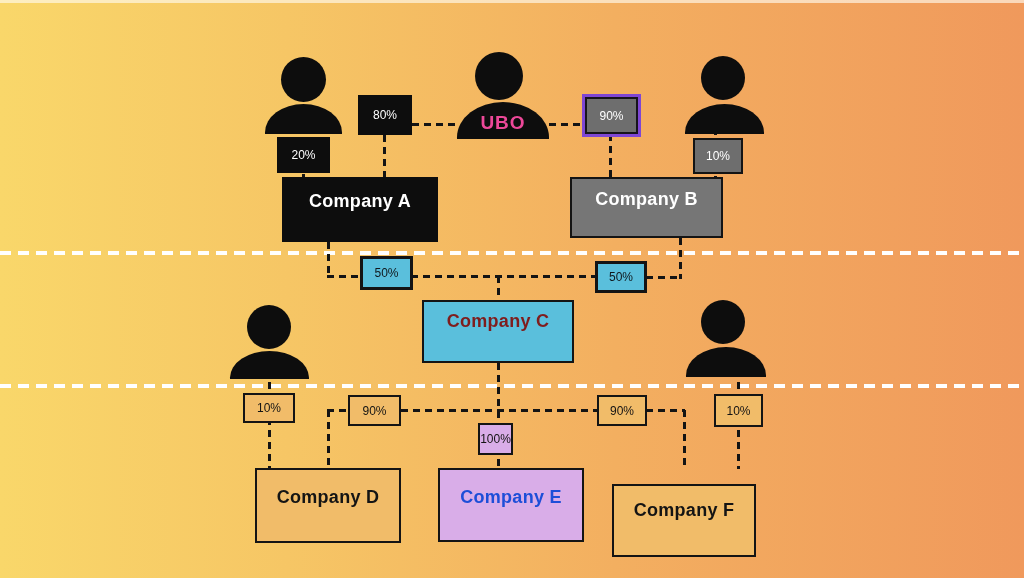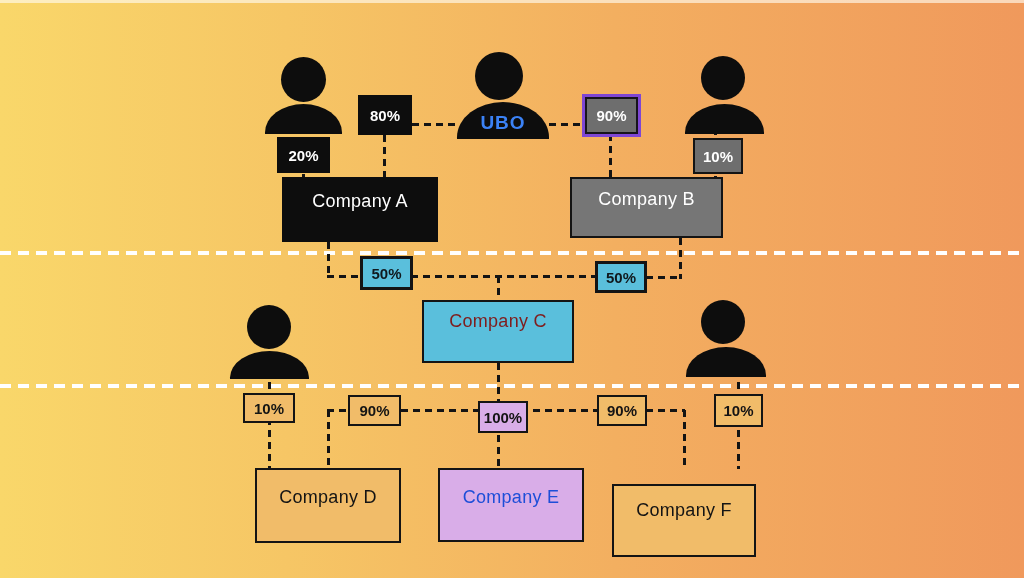--- a/index.html
+++ b/index.html
@@ -18,36 +18,36 @@
   .vline { position:absolute; width:3px; z-index:2;
     background:repeating-linear-gradient(180deg,#141414 0 7px,transparent 7px 12px); }
   .hline { position:absolute; height:3px; z-index:2;
     background:repeating-linear-gradient(90deg,#141414 0 7px,transparent 7px 12px); }
 
   
   .head { position:absolute; background:#0d0d0d; border-radius:50%; z-index:3; }
   .torso { position:absolute; background:#0d0d0d; z-index:3;
     border-radius:50% 50% 0 0 / 95% 95% 0 0;
     display:flex; align-items:center; justify-content:center; }
-  .ubo-label { color:#3b82f6; font-weight:700; font-size:19px; letter-spacing:1px; margin-top:4px; }
+  .ubo-label { color:#ec4899; font-weight:700; font-size:19px; letter-spacing:1px; margin-top:4px; }
 
   
   .company { position:absolute; z-index:3; box-sizing:border-box;
     border:2px solid #141414; display:flex; justify-content:center;
-    font-weight:400; font-size:18px; letter-spacing:0.3px; }
+    font-weight:700; font-size:18px; letter-spacing:0.3px; }
   .co-black  { background:#0d0d0d; color:#ffffff; border-color:#0d0d0d; }
   .co-gray   { background:#767676; color:#ffffff; }
   .co-cyan   { background:#5abfdc; color:#7f1d1d;text-align:right; }
   .co-sand   { background:#f1bc69; color:#141414; }
   .co-purple { background:#d9ade8; color:#1d4ed8; }
 
   
   .pct { position:absolute; z-index:3; box-sizing:border-box;
     display:flex; align-items:center; justify-content:center;
-    font-weight:700; font-size:15px; }
+    font-weight:400; font-size:12px; }
   .p-black { background:#0d0d0d; color:#ffffff; }
   .p-gray  { background:#6e6e6e; color:#ffffff; border:2px solid #141414; }
   .p-gray-hl { background:#6e6e6e; color:#ffffff; border:2px solid #17141c; outline:3px solid #7e46d4; }
   .p-cyan  { background:#5abfdc; color:#10181d; border:3px solid #141414; }
   .p-sand  { background:#f1bc69; color:#141414; border:2px solid #141414; }
   .p-purple{ background:#d9ade8; color:#141414; border:2px solid #141414; }
 </style>
 </head>
 <body>
 
@@ -116,16 +116,16 @@
   </div>
 
   <div class="pct p-black" style="left:358px;top:95px;width:54px;height:40px">80%</div>
   <div class="pct p-black" style="left:277px;top:137px;width:53px;height:36px">20%</div>
   <div class="pct p-gray-hl" style="left:585px;top:97px;width:53px;height:37px">90%</div>
   <div class="pct p-gray" style="left:693px;top:138px;width:50px;height:36px">10%</div>
   <div class="pct p-cyan" style="left:360px;top:256px;width:53px;height:34px">50%</div>
   <div class="pct p-cyan" style="left:595px;top:261px;width:52px;height:32px">50%</div>
   <div class="pct p-sand" style="left:243px;top:393px;width:52px;height:30px">10%</div>
   <div class="pct p-sand" style="left:348px;top:395px;width:53px;height:31px">90%</div>
-  <div class="pct p-purple" style="left:478px;top:401px;width:50px;height:32px">100%</div>
+  <div class="pct p-purple" style="left:478px;top:423px;width:35px;height:32px">100%</div>
   <div class="pct p-sand" style="left:597px;top:395px;width:50px;height:31px">90%</div>
   <div class="pct p-sand" style="left:714px;top:394px;width:49px;height:33px">10%</div>
 </div>
 
 </body></html>

